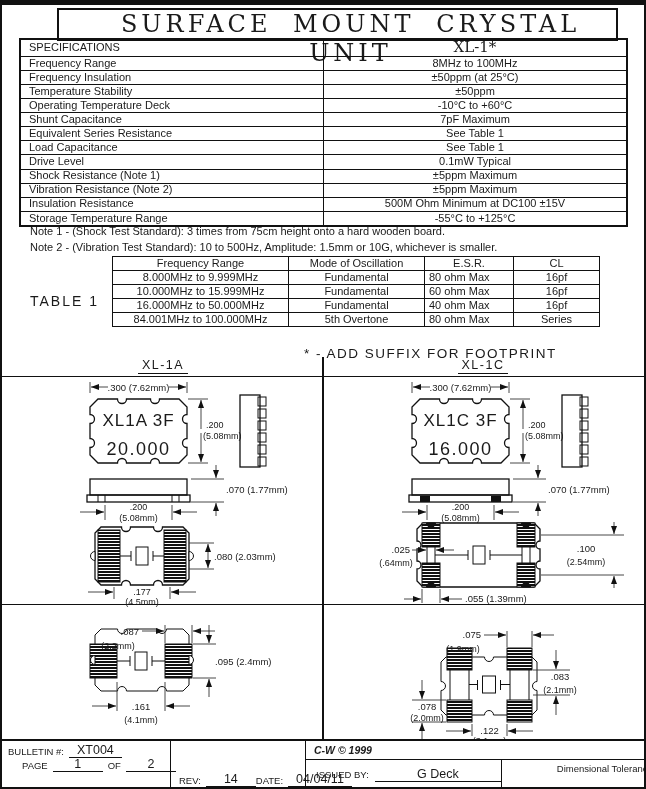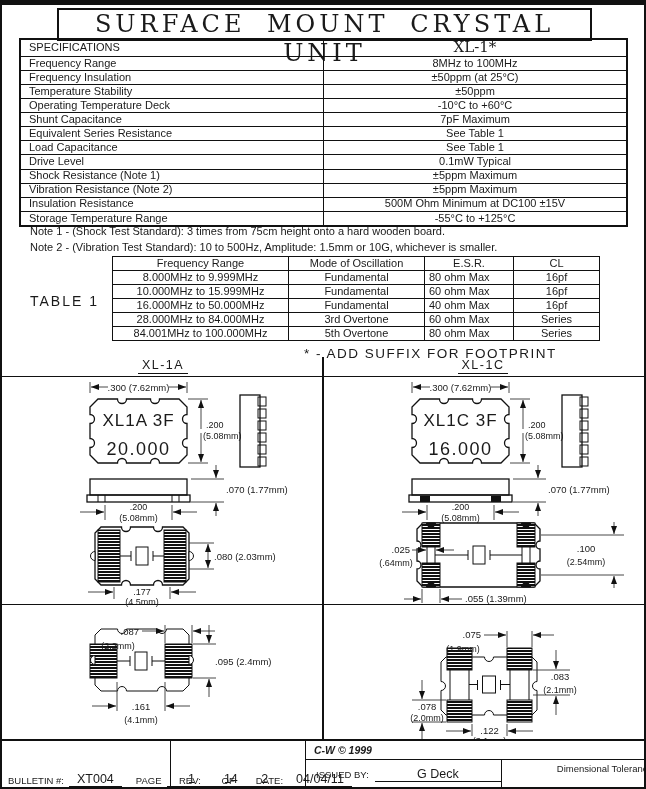--- a/index.html
+++ b/index.html
@@ -1,21 +1,21 @@
 <!DOCTYPE html>
 <html><head>
 <meta charset="utf-8">
 <style>
   html,body{margin:0;padding:0;background:#fff;}
   .page{position:relative;width:646px;height:789px;background:#fff;
         font-family:"Liberation Sans",sans-serif;color:#1a1a1a;box-sizing:border-box;
         border-left:2px solid #111;border-right:2px solid #111;border-bottom:2px solid #111;border-top:5px solid #111;overflow:hidden;}
   .titlebox{position:absolute;left:55px;top:3px;width:531px;height:29px;border:2px solid #111;
             text-align:center;line-height:29px;font-family:"DejaVu Serif","Liberation Serif",serif;
-            font-size:24px;letter-spacing:4px;word-spacing:10px;}
+            font-size:24px;letter-spacing:4px;word-spacing:10px;padding-left:26px;}
   table.spec{position:absolute;left:17px;top:33px;width:609px;border-collapse:collapse;table-layout:fixed;font-size:11px;}
   table.spec td{border:1px solid #111;height:13.1px;line-height:1.05;padding:0 0 0 8px;white-space:nowrap;overflow:hidden;}
   table.spec td.v{text-align:center;padding:0;}
   table.spec{border:2px solid #111;}
   td.xl{font-family:"DejaVu Serif","Liberation Serif",serif;font-size:15px;}
   .notes{position:absolute;left:28px;top:219px;font-size:11px;line-height:15.5px;white-space:nowrap;}
   .t1label{position:absolute;left:28px;top:288px;font-size:14px;letter-spacing:2px;}
   table.t1{position:absolute;left:110px;top:251px;width:487px;border-collapse:collapse;table-layout:fixed;font-size:11px;border:1.5px solid #111;}
   table.t1 td{border:1px solid #111;height:13px;line-height:1.05;padding:0;text-align:center;white-space:nowrap;overflow:hidden;}
   table.t1 td.esr{text-align:left;padding-left:4px;}
@@ -31,21 +31,21 @@
   .oln{fill:none;stroke:#111;stroke-width:1.3px;}
   .thin{fill:none;stroke:#111;stroke-width:1px;}
   .dim{stroke:#333;stroke-width:0.9px;fill:none;}
   .pad{fill:url(#hat);stroke:#111;stroke-width:1px;}
   .wn{fill:#fff;stroke:#111;stroke-width:1px;}
   .bn{fill:#111;stroke:#111;stroke-width:1px;}
   text{fill:#1a1a1a;font-family:"Liberation Sans",sans-serif;}
   .dt{font-size:9.5px;} .dts{font-size:9px;}
   .mk{font-size:17px;letter-spacing:1px;} .mk2{font-size:18px;letter-spacing:1.5px;}
   .footer{position:absolute;left:0;top:734px;width:642px;height:48px;border-top:2px solid #111;display:flex;background:#fff;}
-  .fc1{width:158px;border-right:1.5px solid #111;padding:3px 4px 2px 6px;display:flex;justify-content:flex-start;}
+  .fc1{width:158px;border-right:1.5px solid #111;padding:3px 4px 2px 6px;display:flex;flex-direction:column;justify-content:flex-start;}
   .fc2{width:122px;border-right:1.5px solid #111;padding:3px 4px 2px 8px;display:flex;justify-content:space-between;}
   .fc3{flex:1;display:flex;flex-direction:column;}
   .frow{display:flex;align-items:flex-end;gap:5px;}
   .frow.pg{padding-left:14px;}
   .flab{font-size:9.5px;padding-bottom:1px;white-space:nowrap;}
   .fval{border-bottom:1.2px solid #111;font-size:12.5px;text-align:center;min-width:34px;padding:0 8px;line-height:1.05;white-space:nowrap;}
   .fnotice{height:20px;border-bottom:1.5px solid #111;display:flex;justify-content:space-between;align-items:center;padding:0 8px;font-size:10.5px;white-space:nowrap;}
   .fcopy{font-weight:bold;font-style:italic;font-size:10.5px;}
   .fissue{flex:1;display:flex;}
   .fissuel{flex:1;display:flex;align-items:center;gap:6px;padding-left:10px;}
@@ -158,26 +158,20 @@
           <td>10.000MHz to 15.999MHz</td>
           <td>Fundamental</td>
           <td class="esr">60 ohm Max</td>
           <td>16pf</td>
         </tr>
     <tr>
           <td>16.000MHz to 50.000MHz</td>
           <td>Fundamental</td>
           <td class="esr">40 ohm Max</td>
           <td>16pf</td>
-        </tr>
-    <tr>
-          <td>28.000MHz to 84.000MHz</td>
-          <td>3rd Overtone</td>
-          <td class="esr">60 ohm Max</td>
-          <td>Series</td>
         </tr>
     <tr>
           <td>84.001MHz to 100.000MHz</td>
           <td>5th Overtone</td>
           <td class="esr">80 ohm Max</td>
           <td>Series</td>
         </tr>
   </tbody>
     </table>
 

